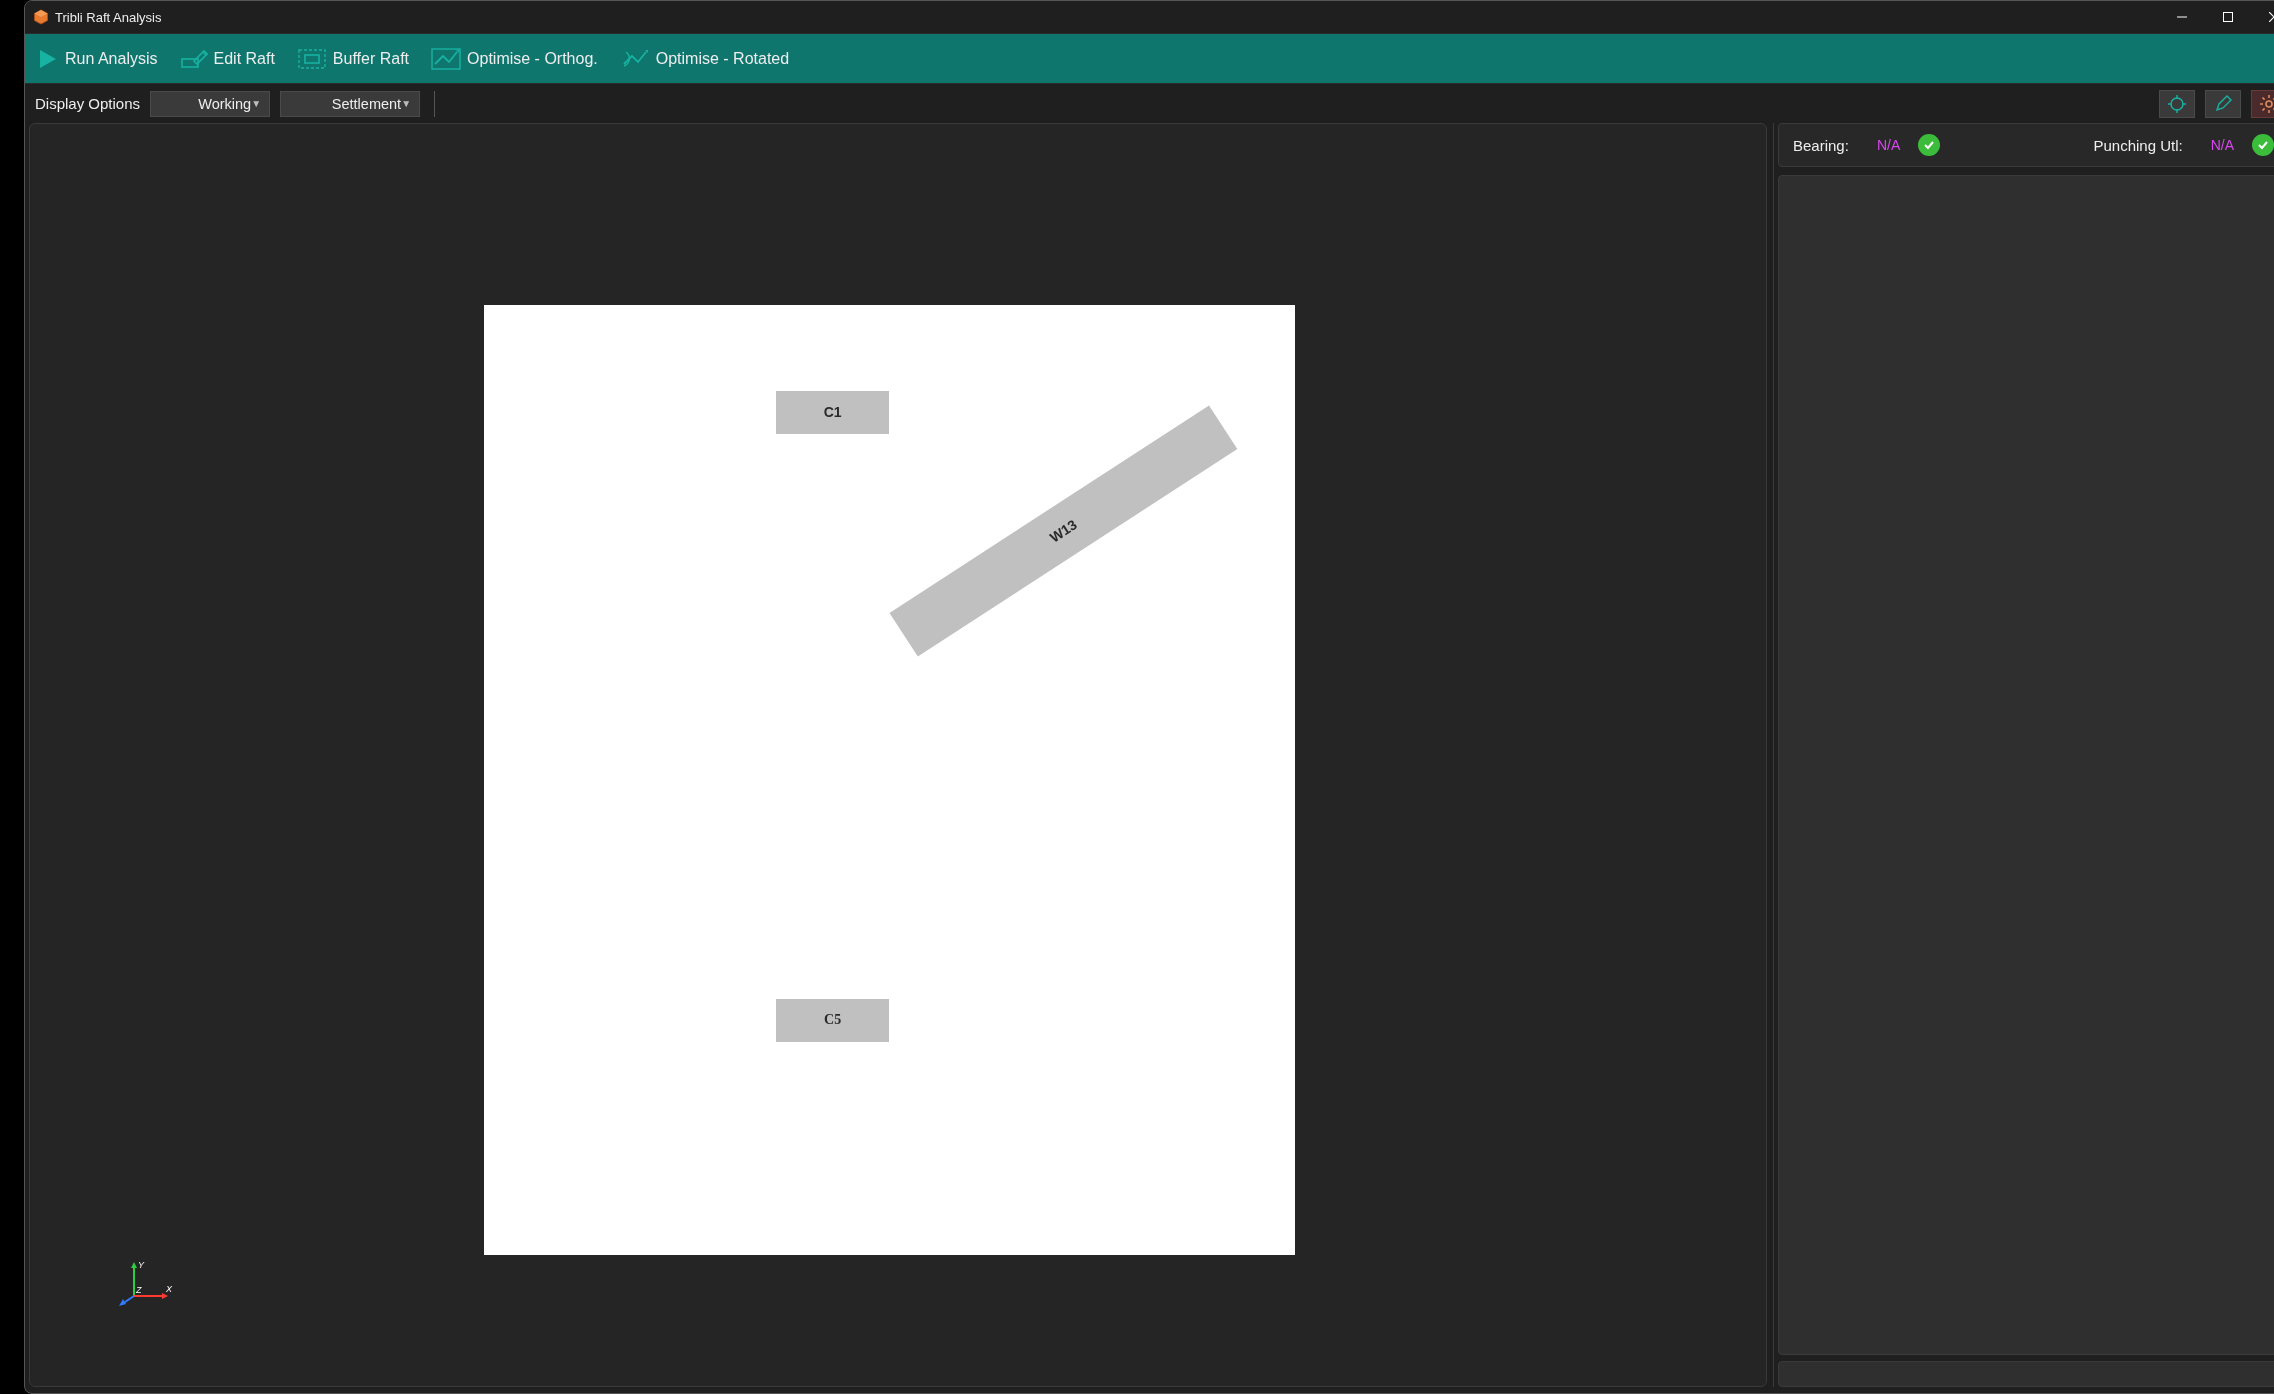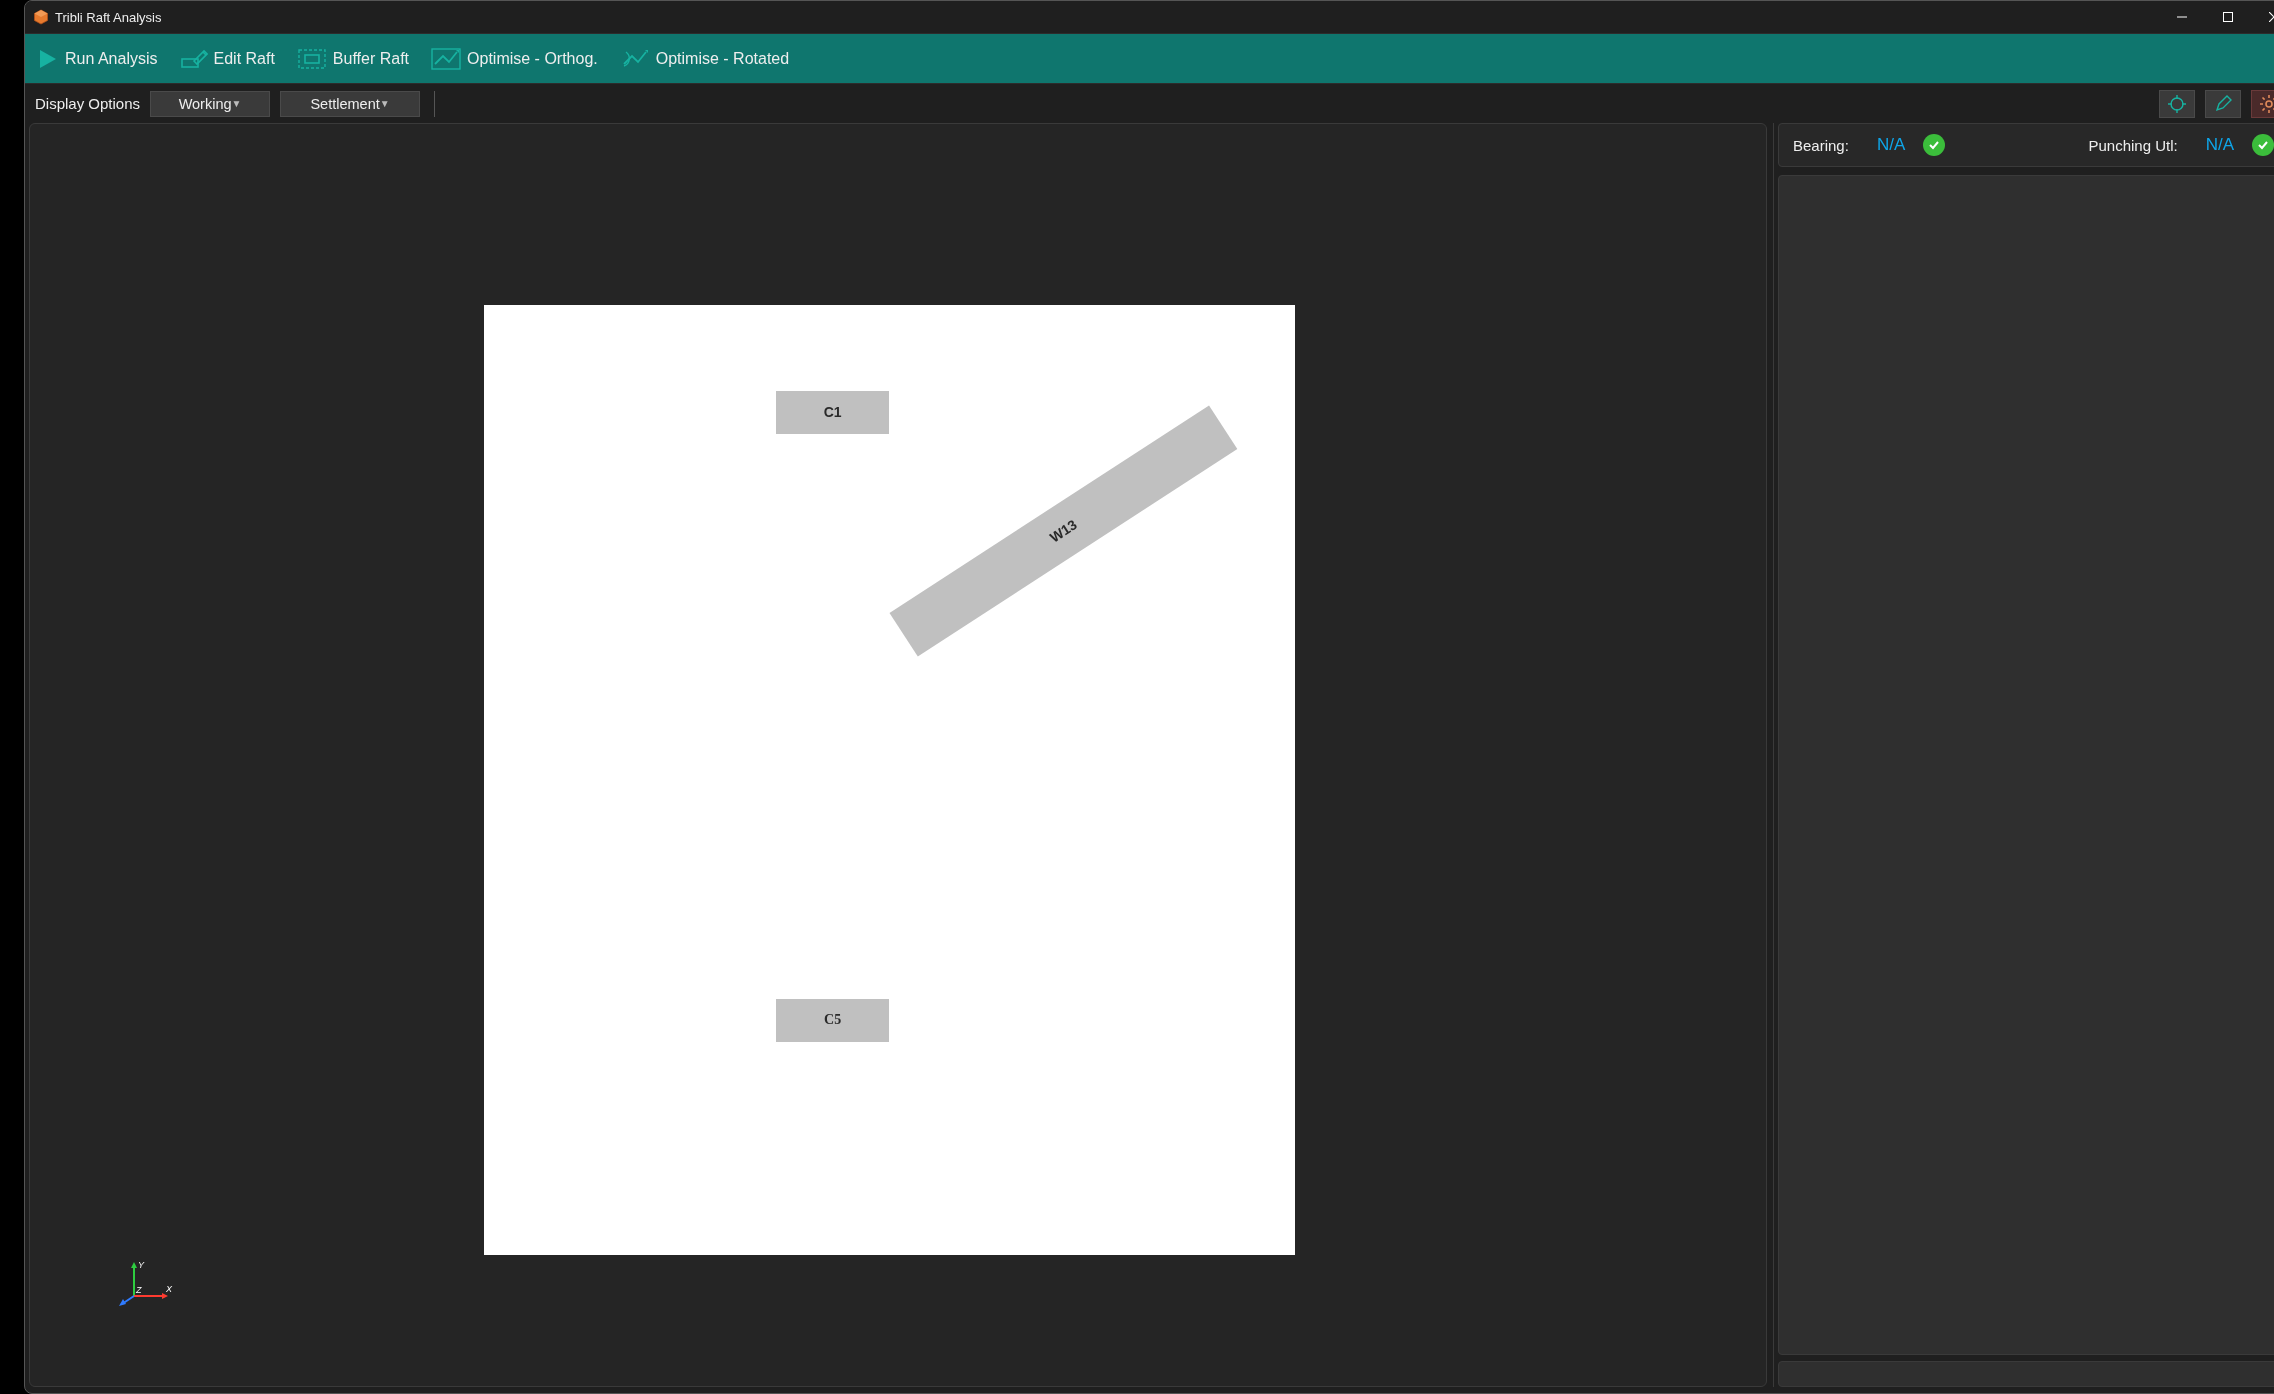--- a/index.html
+++ b/index.html
@@ -70,21 +70,21 @@
   }
   .opt-label { font-size: 15px; color: #eee; }
   .combo {
     background: #3a3a3a;
     border: 1px solid #4a4a4a;
     color: #eee;
     height: 26px;
     width: 120px;
     display: flex;
     align-items: center;
-    justify-content: center;
+    justify-content: flex-end;
     padding: 0 8px;
     font-size: 14.5px;
     cursor: pointer;
   }
   .combo.wider { width: 140px; }
   .combo .caret { font-size: 10px; color: #bbb; }
   .opt-divider {
     width: 1px; height: 26px; background: #555; margin: 0 4px;
   }
   .opt-spacer { flex: 1; }
@@ -169,21 +169,21 @@
     border: 1px solid #3a3a3a;
     border-radius: 4px;
     margin: 0 4px 8px 4px;
     padding: 10px 14px;
     display: flex;
     align-items: center;
     gap: 18px;
   }
   .sum-item { display: flex; align-items: center; gap: 28px; }
   .sum-item .lbl { font-size: 15px; color: #eee; }
-  .sum-item .val { font-size: 17px; color: #0ea5e9; }
+  .sum-item .val { font-size: 14px; color: #d946ef; }
   .ok-badge {
     width: 22px; height: 22px; border-radius: 50%;
     background: #3bbd3b;
     display: flex; align-items: center; justify-content: center;
   }
   .sum-spacer { flex: 1; }
   .results-body {
     flex: 1;
     background: #2f2f2f;
     border: 1px solid #3a3a3a;

